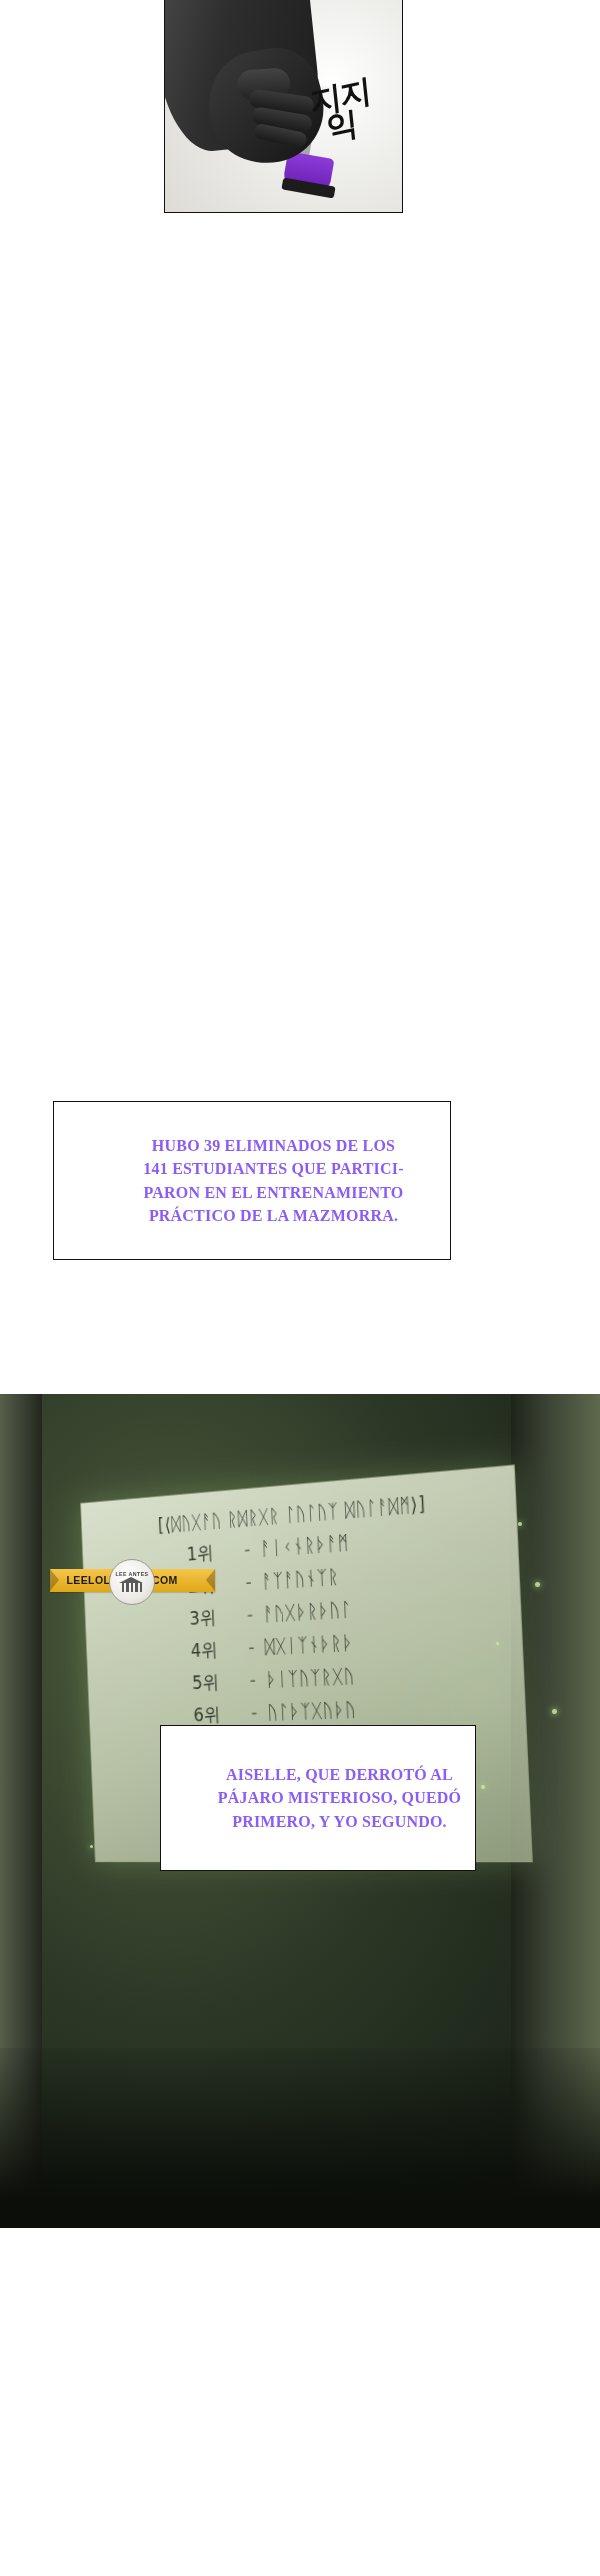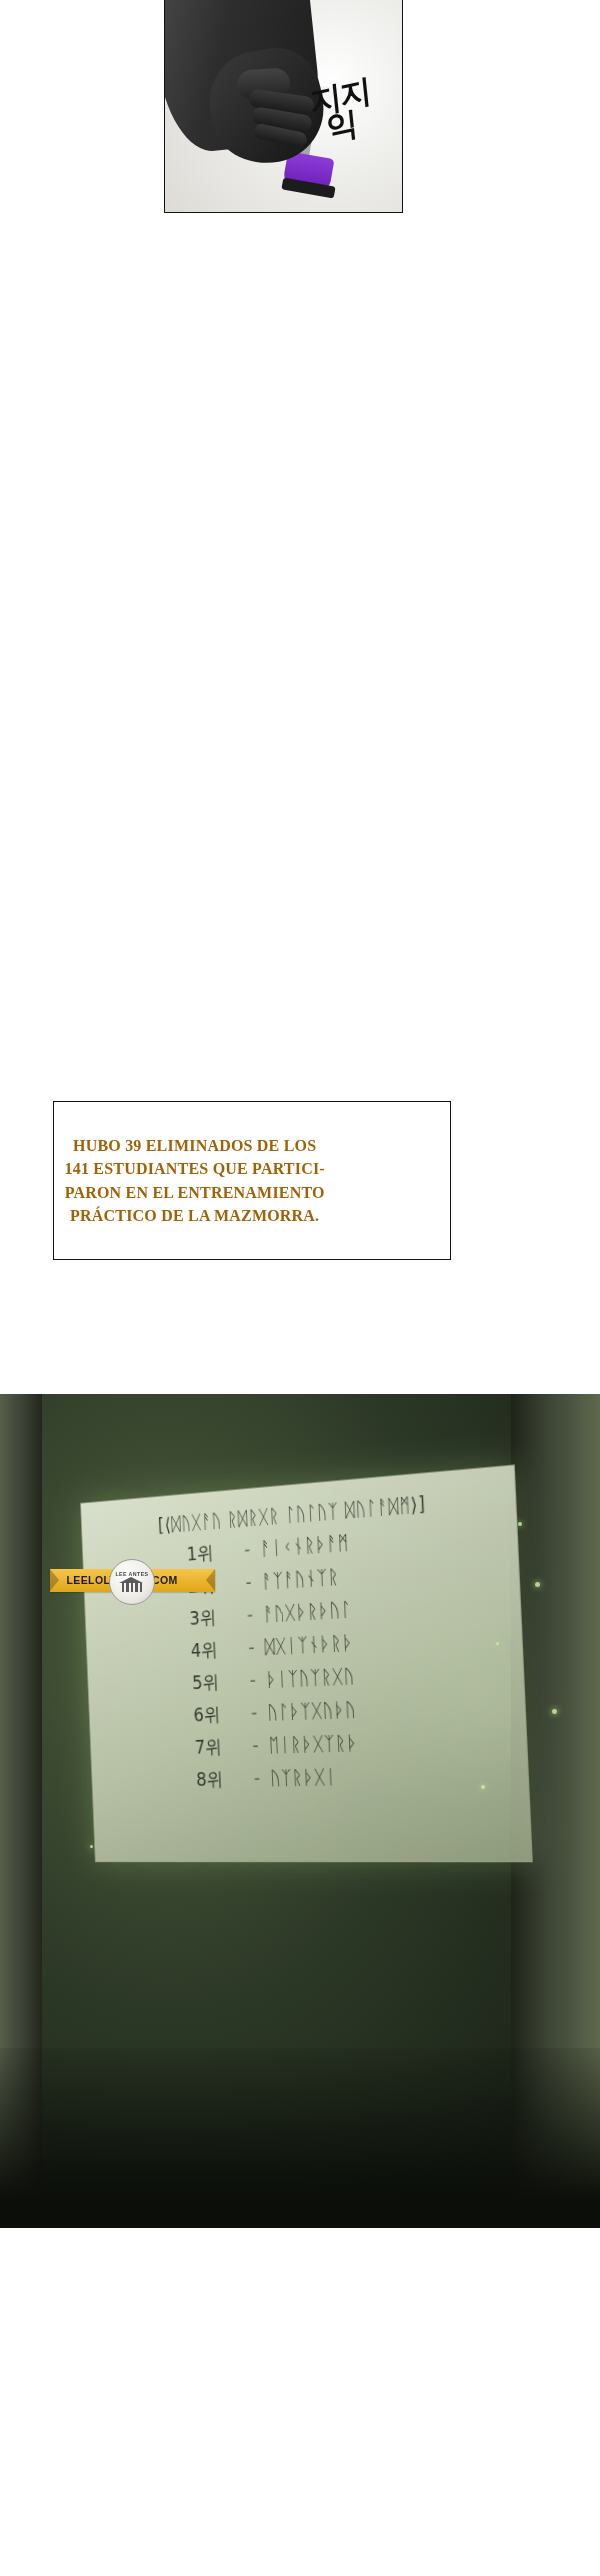--- a/index.html
+++ b/index.html
@@ -137,22 +137,24 @@
   .sfx .s2 { display:block; margin-left: 13.5px; }
 
   
   .bubble {
     position: absolute;
     background: #ffffff;
     border: 1.5px solid #111;
     box-sizing: border-box;
     display: flex;
     align-items: center;
+    justify-content: center;
     text-align: center;
-    color: #a16207;
+    color: #8b5cf6;
+    padding-left: 43px;
   }
   .bubble .txt {
     font-family: "Liberation Serif", serif;
     font-weight: bold;
     font-size: 16px;
     line-height: 1.45;
     letter-spacing: 0.2px;
     padding: 0 10.5px;
     white-space: pre-line;
   }
@@ -428,15 +430,20 @@
     <div class="wm-text">LEELOLYMPUS.COM</div>
     <div class="wm-badge">
       <span class="lee">LEE ANTES</span>
       <span class="temple">
         <span class="roof"></span>
         <span class="cols"></span>
       </span>
     </div>
   </div>
 
+  <div class="bubble bubble-2">
+    <div class="txt">AISELLE, QUE DERROTÓ AL
+PÁJARO MISTERIOSO, QUEDÓ
+PRIMERO, Y YO SEGUNDO.</div>
+  </div>
 
 </div>
 
 
 </body></html>

